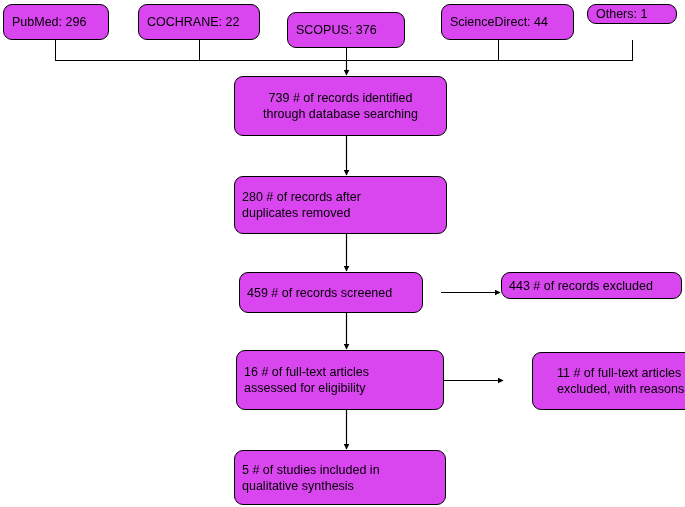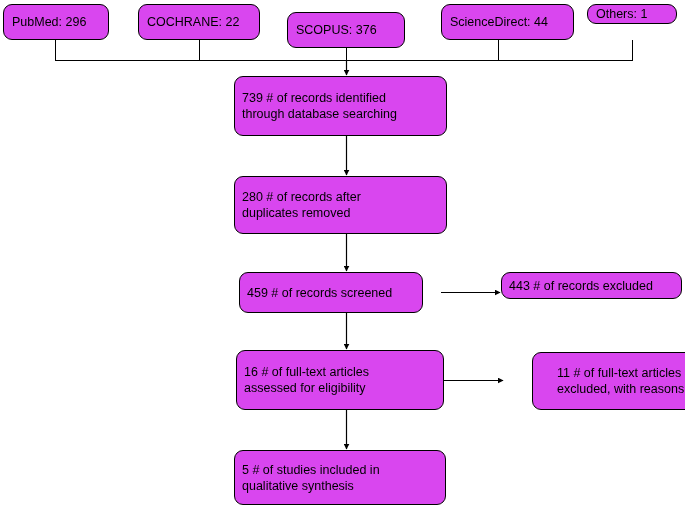--- a/index.html
+++ b/index.html
@@ -92,21 +92,21 @@
   <div class="node src-node" style="left:287px; top:4px; width:118px; height:36px;margin-top:8px;">
     <span class="line">SCOPUS: 376</span>
   </div>
   <div class="node src-node" style="left:432px; top:4px; width:133px; height:36px;margin-left:9px;">
     <span class="line">ScienceDirect: 44</span>
   </div>
   <div class="node src-node" style="left:587px; top:4px; width:90px; height:20px;">
     <span class="line">Others: 1</span>
   </div>
 
-  <div class="node" style="left:234px; top:76px; width:213px; height:60px;">
+  <div class="node" style="left:234px; top:76px; width:213px; height:60px;text-align:center;">
     <span class="line">739 # of records identified</span>
     <span class="line">through database searching</span>
   </div>
 
   <div class="node" style="left:234px; top:176px; width:213px; height:58px;">
     <span class="line">280 # of records after</span>
     <span class="line">duplicates removed</span>
   </div>
 
   <div class="node" style="left:239px; top:272px; width:184px; height:41px;">

